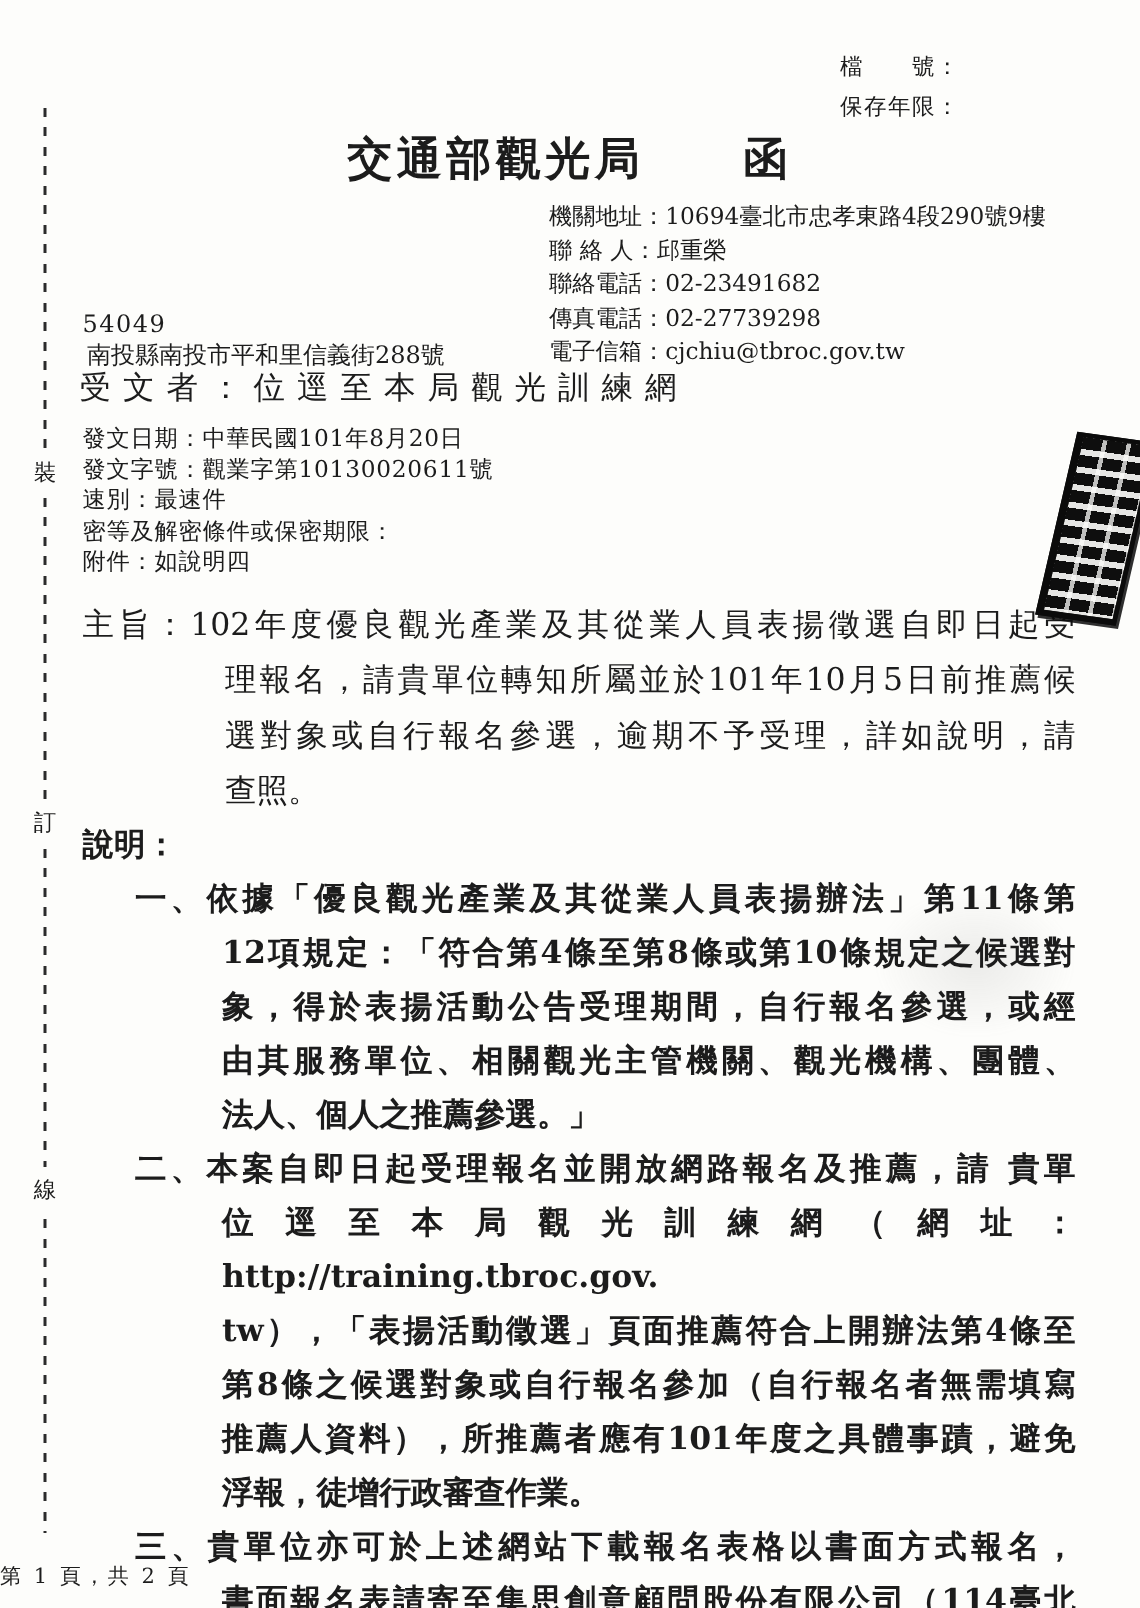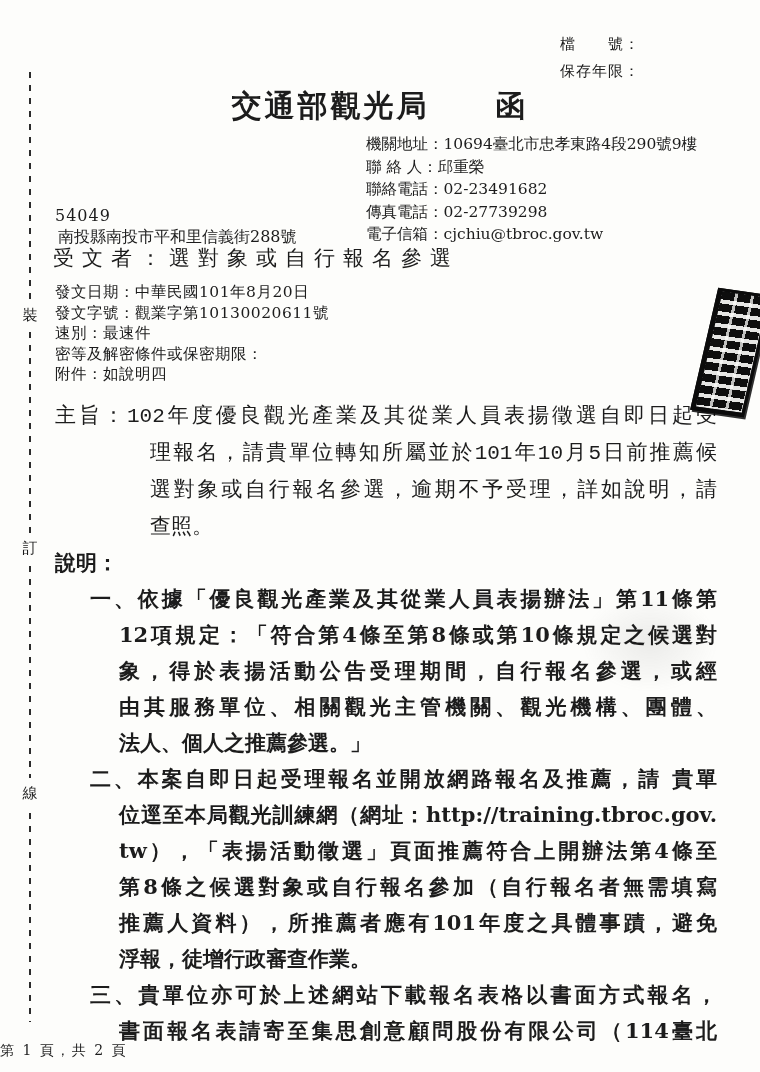--- a/index.html
+++ b/index.html
@@ -21,27 +21,27 @@
 
   
   .zip{left:55px;top:206px;font-size:16px;letter-spacing:1px;}
   .raddr{left:58px;top:227px;font-size:16px;}
   .rline{left:53px;top:244px;font-size:21px;letter-spacing:8px;white-space:nowrap;}
 
   
   .docmeta{left:55px;top:282px;font-size:15.5px;line-height:20.6px;letter-spacing:0.5px;}
 
   
-  .subject{left:55px;top:398px;width:662px;font-size:21px;line-height:37px;font-family:Liberation Mono, monospace;}
+  .subject{left:55px;top:398px;width:662px;font-size:21px;line-height:37px;}
   .subject .ind{margin-left:95px;}
 
   
   .expl{left:55px;top:545px;width:662px;font-size:21px;line-height:36px;font-weight:bold;}
   .item{margin-left:35px;}
-  .item .ind2{margin-left:29px;}
+  .item .ind2{margin-left:58px;}
 
   .ln{white-space:nowrap;}
   .j{white-space:normal;text-align:justify;text-align-last:justify;}
   .last{text-align-last:left;}
 
   
   .bind-line{left:29px;top:72px;width:2px;height:950px;
     background:repeating-linear-gradient(180deg,#2b2b2b 0 6px,transparent 6px 13px);}
   .bmark{left:17px;width:26px;text-align:center;font-size:15px;
     background:#fdfdfb;padding:6px 0;z-index:2;}
@@ -89,21 +89,21 @@
 <div class="abs sender">
   <div class="ln">機關地址：10694臺北市忠孝東路4段290號9樓</div>
   <div class="ln">聯 絡 人：邱重榮</div>
   <div class="ln">聯絡電話：02-23491682</div>
   <div class="ln">傳真電話：02-27739298</div>
   <div class="ln">電子信箱：cjchiu@tbroc.gov.tw</div>
 </div>
 
 <div class="abs zip">54049</div>
 <div class="abs raddr">南投縣南投市平和里信義街288號</div>
-<div class="abs rline">受文者：選對象或自行報名參選</div>
+<div class="abs rline">受文者：位逕至本局觀光訓練網</div>
 
 <div class="abs docmeta">
   <div class="ln">發文日期：中華民國101年8月20日</div>
   <div class="ln">發文字號：觀業字第10130020611號</div>
   <div class="ln">速別：最速件</div>
   <div class="ln">密等及解密條件或保密期限：</div>
   <div class="ln">附件：如說明四</div>
 </div>
 
 <div class="abs smudge"></div>

